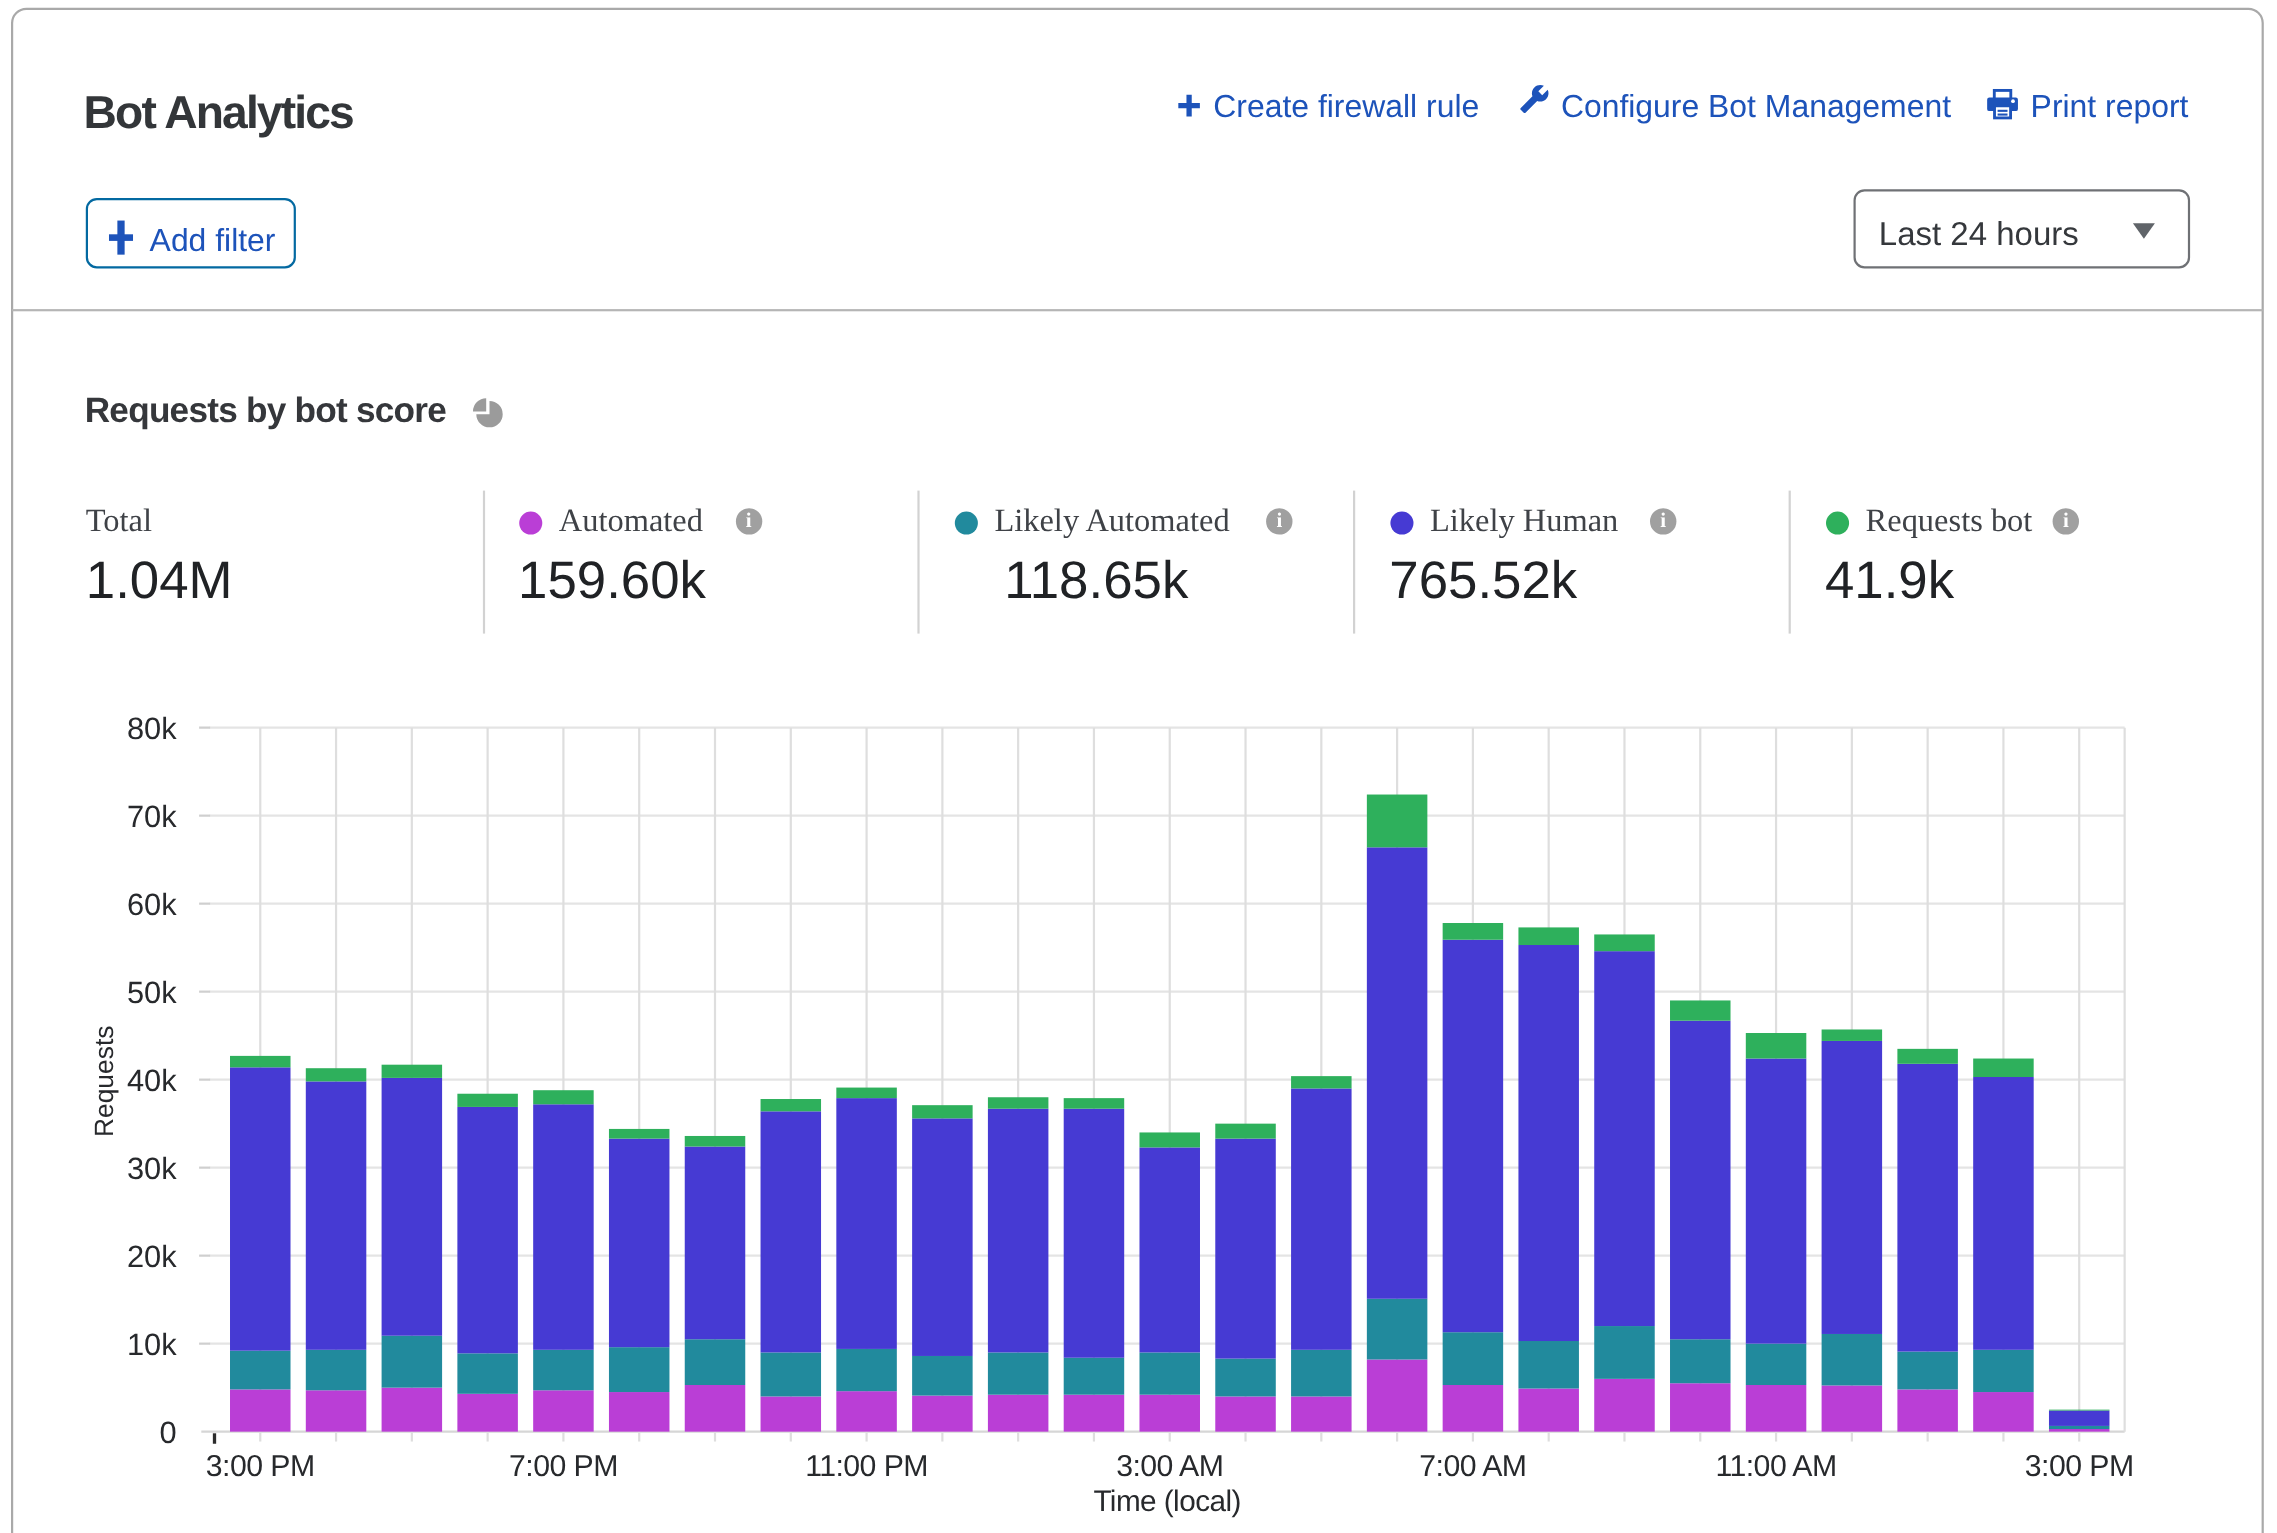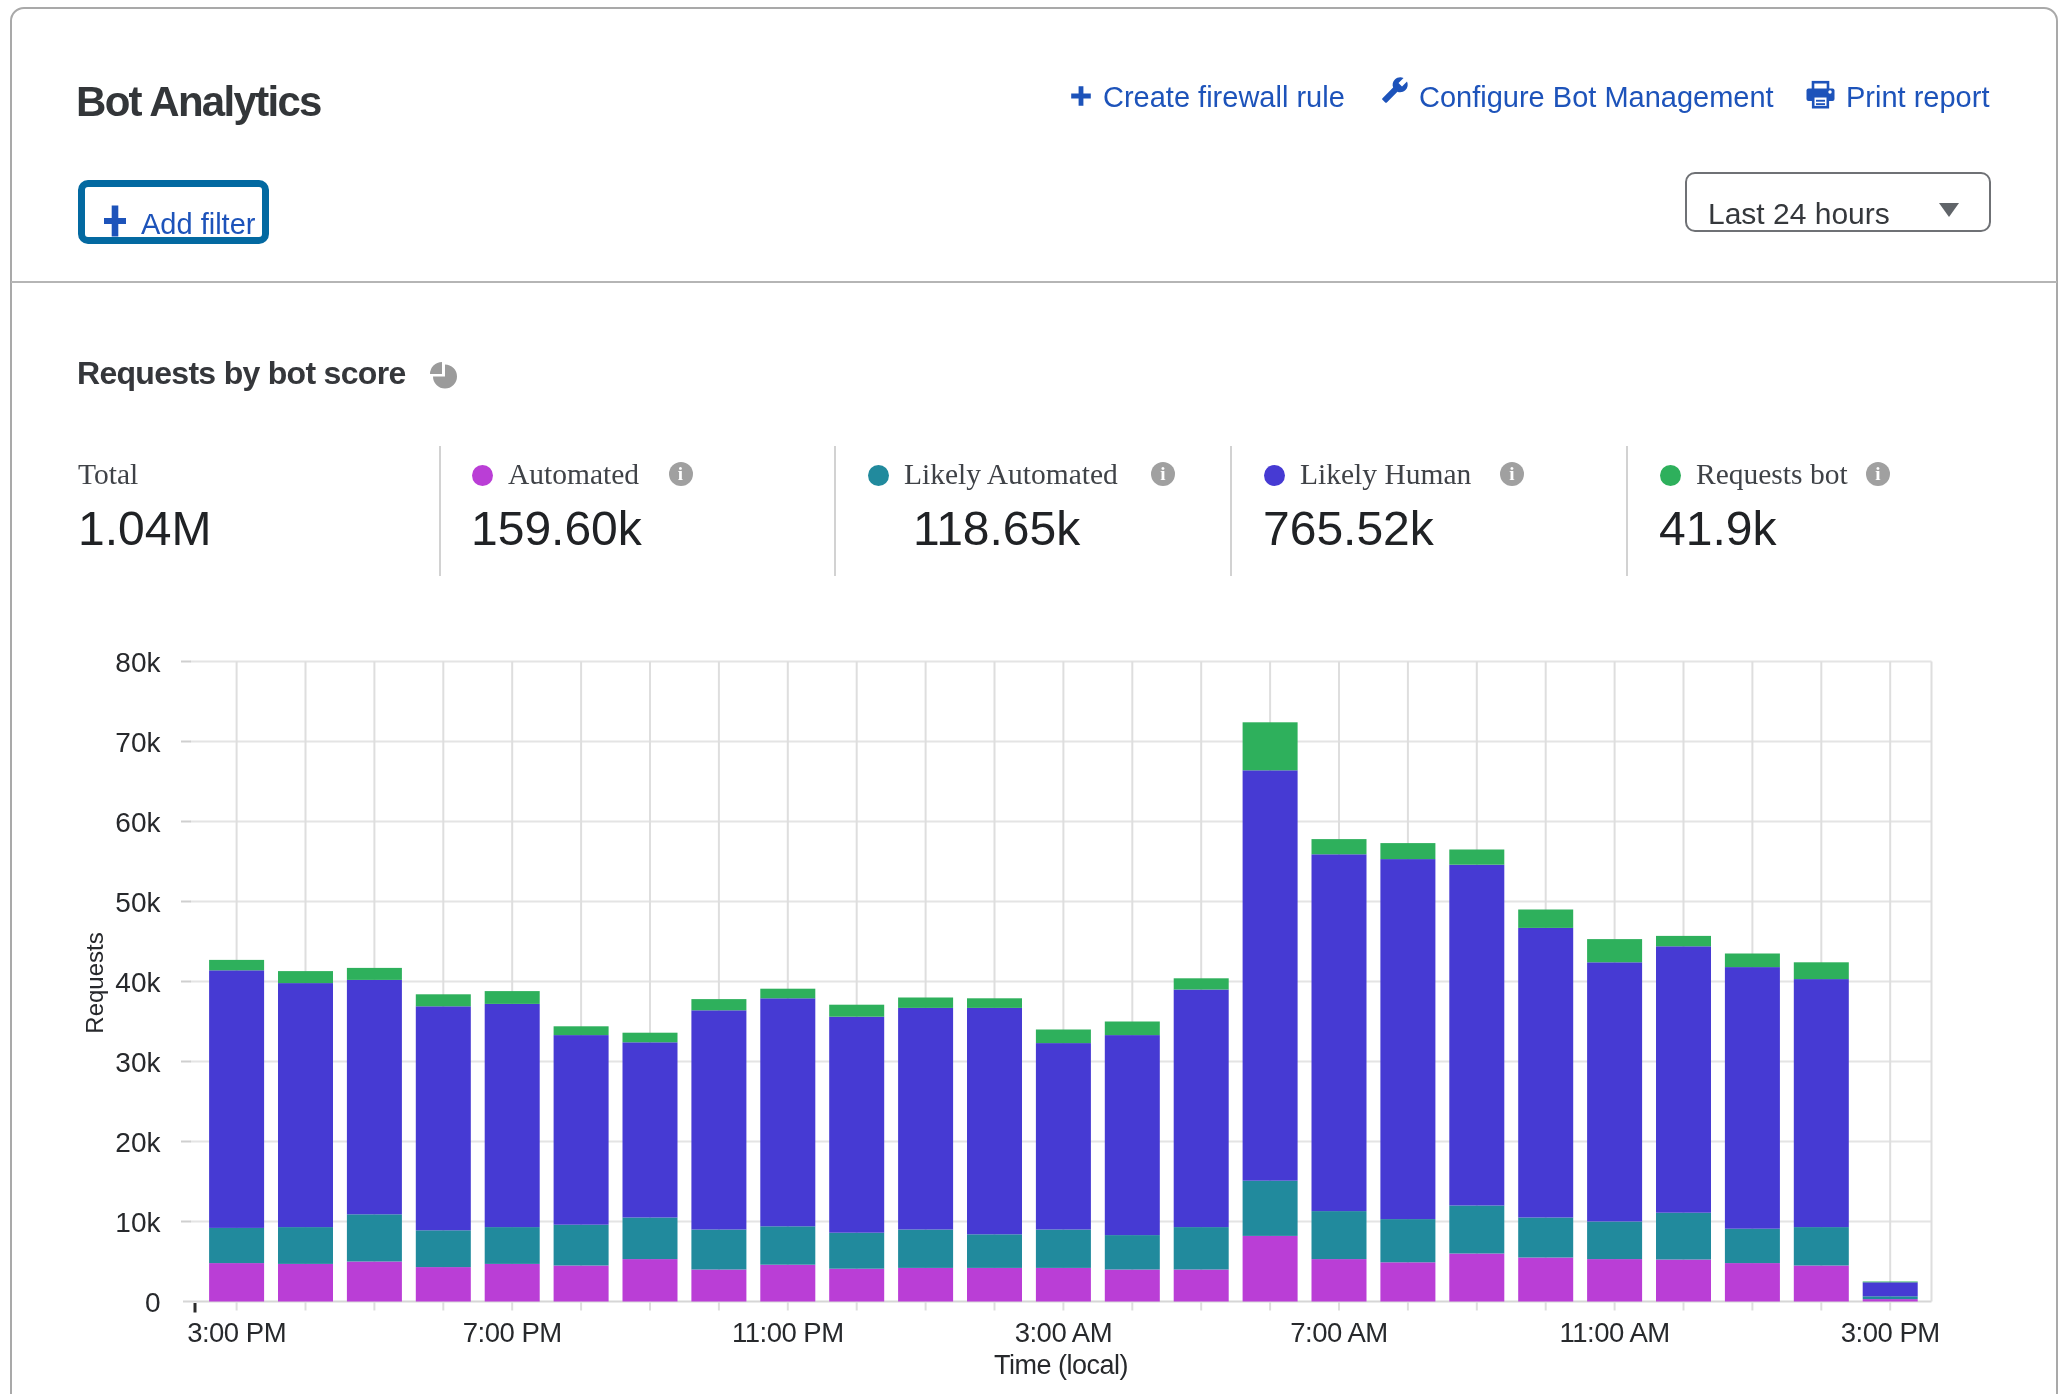--- a/index.html
+++ b/index.html
@@ -1,23 +1,23 @@
 <!DOCTYPE html>
 <html><head><meta charset="utf-8">
 <style>
 * { margin:0; padding:0; box-sizing:border-box; }
 html,body { width:2070px; height:1394px; background:#fff; font-family:"Liberation Sans", sans-serif; position:relative; overflow:hidden; }
 .abs { position:absolute; }
 .card { position:absolute; left:10px; top:7px; width:2048px; height:1500px; border:2px solid #a9a9a9; border-radius:14px; }
 .hdiv { position:absolute; left:11px; top:281px; width:2046px; height:2px; background:#b5b5b5; }
 .title { position:absolute; left:76px; top:78px; font-size:42px; font-weight:700; color:#333639; letter-spacing:-1.7px; }
 .link { color:#1d53ba; font-size:29px; }
-.addf { position:absolute; left:78px; top:180px; width:191px; height:64px; border:7px solid #0369a1; border-radius:10px; color:#1d53ba; }
+.addf { position:absolute; left:78px; top:180px; width:191px; height:64px; border:2px solid #0369a1; border-radius:10px; color:#1d53ba; }
 .addf .txt { position:absolute; left:56px; top:21px; font-size:29px; }
-.sel { position:absolute; left:1685px; top:172px; width:306px; height:60px; border:2px solid #6f7175; border-radius:10px; }
+.sel { position:absolute; left:1685px; top:172px; width:306px; height:72px; border:2px solid #6f7175; border-radius:10px; }
 .sel .txt { position:absolute; left:21px; top:23px; font-size:30px; color:#35383c; }
 .sel .tri { position:absolute; right:30px; top:29px; width:0; height:0; border-left:10px solid transparent; border-right:10px solid transparent; border-top:14px solid #606469; }
 .h2 { position:absolute; left:77px; top:355px; font-size:32px; font-weight:700; color:#35373b; letter-spacing:-0.7px; }
 .slabel { position:absolute; top:458px; font-size:29.5px; color:#3f4247;font-family:Liberation Serif, serif; }
 .sval { position:absolute; top:501px; font-size:48px; font-weight:400; color:#202225; }
 .dot { position:absolute; top:464.5px; width:21px; height:21px; border-radius:50%; }
 .vdiv { position:absolute; top:446px; width:2px; height:130px; background:#d2d2d2; }
 .info { position:absolute; top:462px; width:24px; height:24px; border-radius:50%; background:#a0a0a0; color:#fff; text-align:center; }
 .info span { font-size:19px; font-weight:700; font-family:"Liberation Serif", serif; line-height:24px; }
 </style></head>

